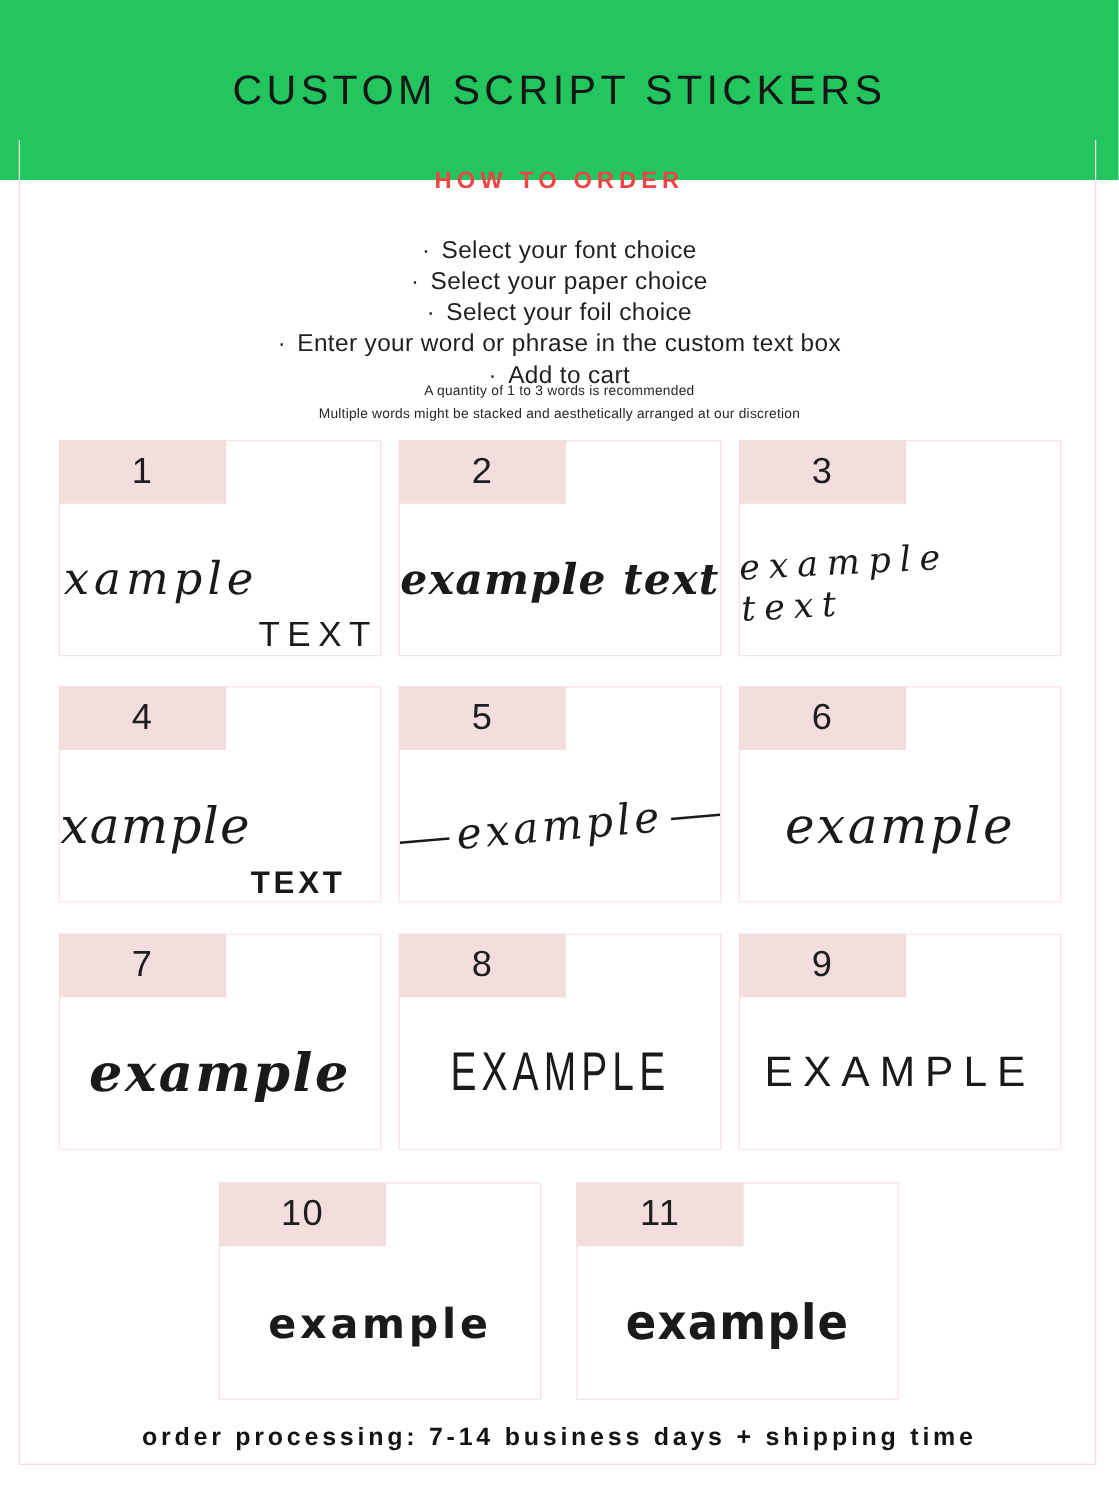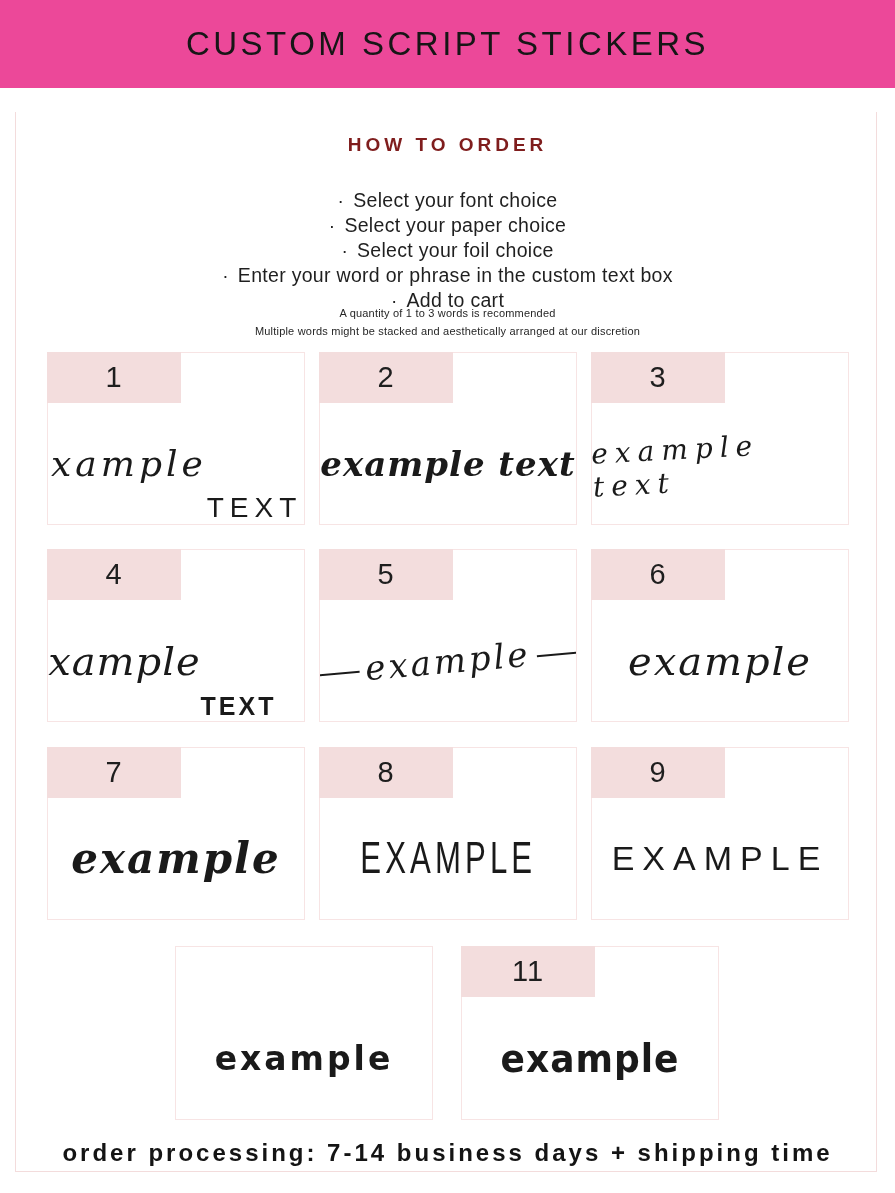--- a/index.html
+++ b/index.html
@@ -1,38 +1,38 @@
 <!DOCTYPE html>
 <html><head>
 <meta charset="utf-8">
 <style>
   * { margin:0; padding:0; box-sizing:border-box; }
   html,body { width:895px; height:1193px; background:#ffffff; }
   body { font-family:"Liberation Sans", sans-serif; color:#1a1a1a; position:relative; overflow:hidden; }
 
   
   .header-band {
-    position:absolute; top:0; left:0; width:895px; height:88px;
-    background:#ec4899; display:flex; align-items:center; justify-content:center;
+    position:absolute; top:0; left:0; width:895px; height:144px;
+    background:#22c55e; display:flex; align-items:center; justify-content:center;
   }
   .page-title {
     font-size:33px; letter-spacing:3.5px; color:#161616; font-weight:500;
   }
 
   
   .frame {
     position:absolute; left:15px; top:112px; width:862px; height:1060px;
     border-left:1px solid #f3dcdc; border-right:1px solid #f3dcdc; border-bottom:1px solid #f3dcdc;
     pointer-events:none;
   }
 
   
   .howto-heading {
     position:absolute; top:134px; left:0; width:895px; text-align:center;
-    font-size:19px; font-weight:bold; letter-spacing:4px; color:#7f1d1d;
+    font-size:19px; font-weight:bold; letter-spacing:4px; color:#ef4444;
   }
   .steps { position:absolute; top:188px; left:0; width:895px; text-align:center; }
   .step { font-size:19.5px; line-height:24px; color:#1f1f1f; letter-spacing:0.3px; }
   .step .bullet { font-size:19px; margin-right:9px; color:#1f1f1f; }
   .notes { position:absolute; top:304px; left:0; width:895px; text-align:center; }
   .note { font-size:11px; line-height:18px; color:#262626; letter-spacing:0.2px; }
 
   
   .grid-row { position:absolute; display:flex; gap:14px; }
   .row-1 { top:352px; left:47px; }
@@ -73,21 +73,21 @@
   .f8 .main { font-family:"Liberation Sans", sans-serif; font-size:38px; letter-spacing:5px;
               transform:scale(0.82,1.15); }
   .f9 .main { font-family:"Liberation Sans", sans-serif; font-size:34px; letter-spacing:8px; }
   .f10 .main { font-family:"DejaVu Sans", sans-serif; font-weight:bold; font-size:33px; letter-spacing:3px; }
   .f11 .main { font-family:"DejaVu Sans", sans-serif; font-weight:bold; font-size:36px; letter-spacing:1px;
                transform:scaleY(1.08); }
 
   
   .footer-note {
     position:absolute; top:1139px; left:0; width:895px; text-align:center;
-    font-size:24px; font-weight:bold; letter-spacing:3px; color:#141414;
+    font-size:20px; font-weight:bold; letter-spacing:3px; color:#141414;
   }
 </style>
 </head>
 <body>
 
 <header class="header-band">
   <h1 class="page-title">CUSTOM SCRIPT STICKERS</h1>
 </header>
 
 <div class="frame"></div>
@@ -185,20 +185,23 @@
         <span class="num">9</span>
       </div>
     <div class="sample">
       <span class="main">EXAMPLE</span>
     </div>
   </div>
 </div>
 
 <div class="grid-row row-4">
   <div class="cell f10">
+    <div class="tab">
+        <span class="num">10</span>
+      </div>
     <div class="sample">
       <span class="main">example</span>
     </div>
   </div>
   <div class="cell f11">
     <div class="tab">
         <span class="num">11</span>
       </div>
     <div class="sample">
       <span class="main">example</span>

